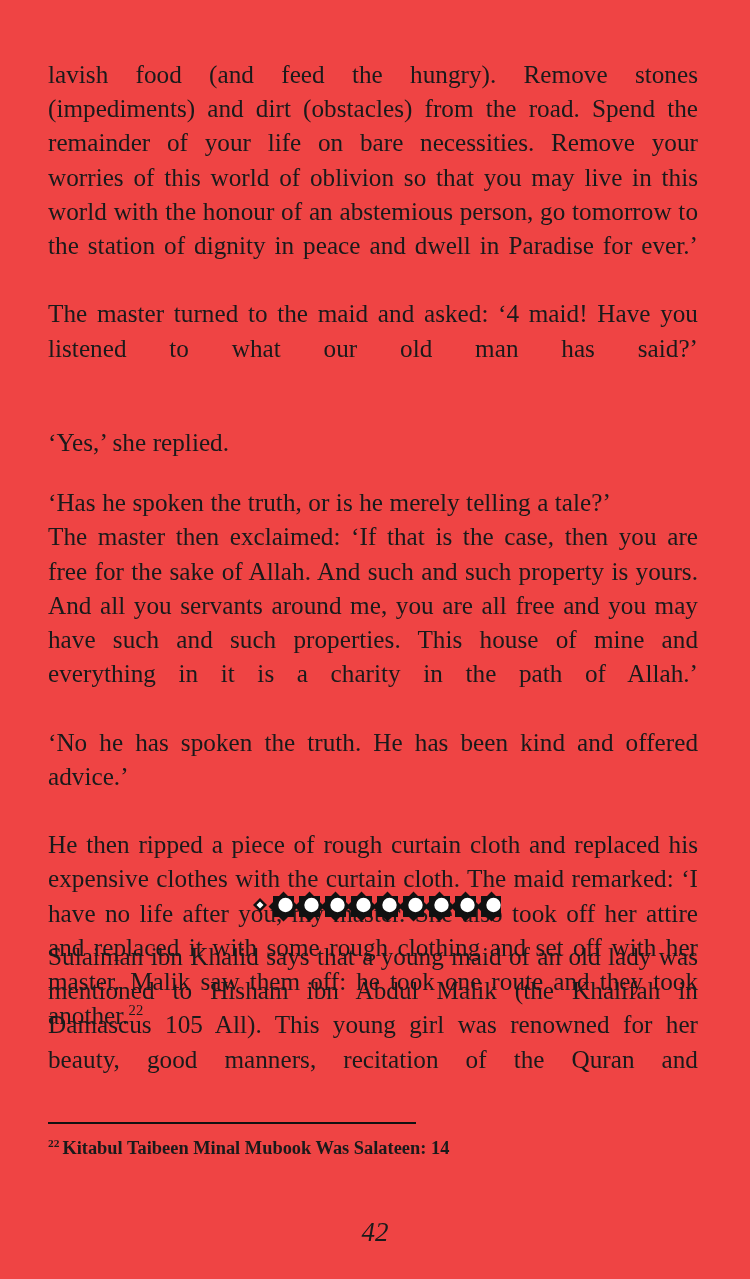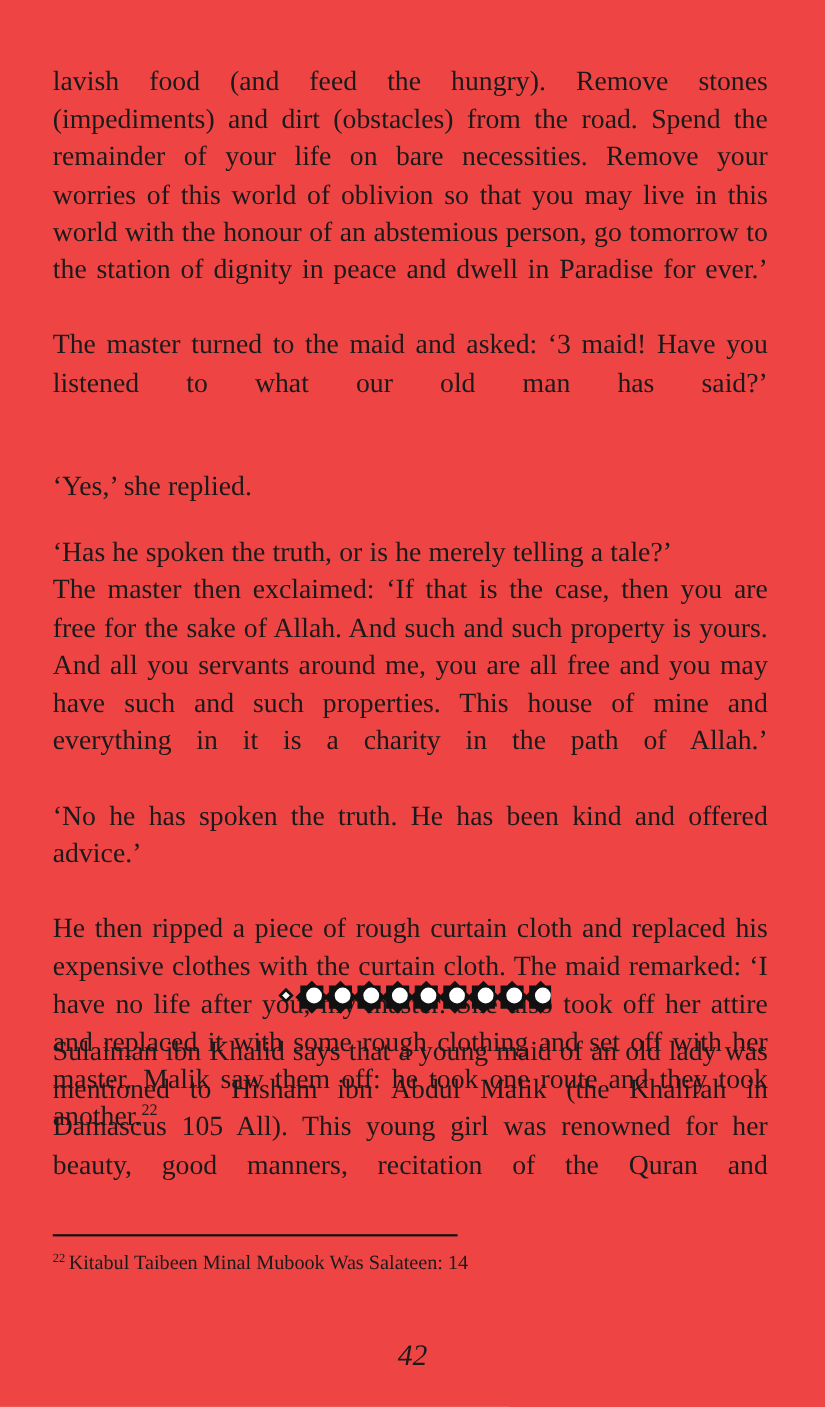--- a/index.html
+++ b/index.html
@@ -90,20 +90,21 @@
     background: #111111;
   }
   .footnote {
     position: absolute;
     left: 48px;
     top: 1136px;
     width: 650px;
     font-size: 18.4px;
     line-height: 24px;
     text-align: left;
+    font-weight: bold;
   }
   .footnote sup {
     font-size: 0.62em;
     vertical-align: super;
     line-height: 0;
     margin-right: 3px;
   }
 
   
   .folio {
@@ -119,21 +120,21 @@
 </style>
 </head>
 <body>
 
 <div class="page">
 
   <div class="textblock">
 
     <p class="para">lavish food (and feed the hungry). Remove stones (impediments) and dirt (obstacles) from the road. Spend the remainder of your life on bare necessities. Remove your worries of this world of oblivion so that you may live in this world with the honour of an abstemious person, go tomorrow to the station of dignity in peace and dwell in Paradise for ever.’</p>
 
-    <p class="para">The master turned to the maid and asked: ‘3 maid! Have you listened to what our old man has said?’</p>
+    <p class="para">The master turned to the maid and asked: ‘4 maid! Have you listened to what our old man has said?’</p>
 
     <p class="para nojust">‘Yes,’ she replied.</p>
 
     <p class="para nojust">‘Has he spoken the truth, or is he merely telling a tale?’</p>
 
     <p class="para">The master then exclaimed: ‘If that is the case, then you are free for the sake of Allah. And such and such property is yours. And all you servants around me, you are all free and you may have such and such properties. This house of mine and everything in it is a charity in the path of Allah.’</p>
 
     <p class="para">‘No he has spoken the truth. He has been kind and offered advice.’</p>
 
     <p class="para"><span>He then ripped a piece of rough curtain cloth and replaced his expensive clothes with the curtain cloth. The maid remarked: ‘I have no life after you, my master. She also took off her attire and replaced it with some rough clothing and set off with her master. Malik saw them off: he took one route and they took another.</span><sup class="fnref">22</sup></p>

